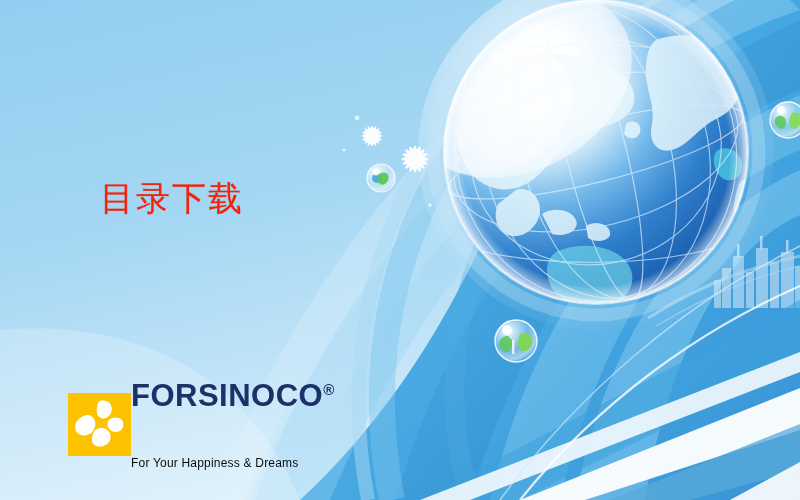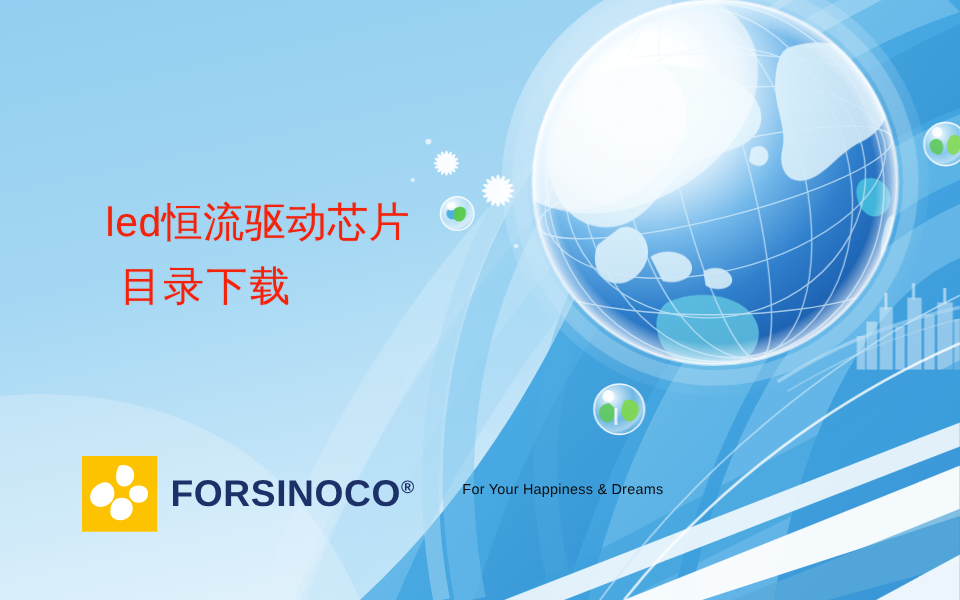--- a/index.html
+++ b/index.html
@@ -62,23 +62,22 @@
   }
   .logo-mark {
     position: relative;
     width: 63px;
     height: 63px;
     background: #fdc300;
     flex: 0 0 auto;
   }
   .logo-mark svg { display: block; }
   .logo-text {
-    margin-left: 11px;
     display: flex;
-    flex-direction: row;
+    flex-direction: column;
     justify-content: center;
     gap: 40px;
   }
   .logo-word {
     font-family: "Liberation Sans", "DejaVu Sans", sans-serif;
     font-weight: bold;
     font-size: 31px;
     letter-spacing: 0.5px;
     color: #1b3168;
     line-height: 1;
@@ -339,21 +338,20 @@
         <circle cx="357" cy="118" r="2.4"></circle>
         <circle cx="344" cy="150" r="1.6"></circle>
         <circle cx="430" cy="205" r="1.8"></circle>
       </g>
 
       <path d="M0,330 C120,320 240,360 300,500 L0,500 Z" fill="#ffffff" opacity="0.22"></path>
     </g>
   </svg>
 
   <div class="headline">
-    <span class="line l1">led恒流驱动芯片</span>
     <span class="line l2">目录下载</span>
   </div>
 
   <div class="logo">
     <div class="logo-mark">
       <svg width="63" height="63" viewBox="0 0 63 63" aria-hidden="true">
         <rect x="0" y="0" width="63" height="63" fill="#fdc300"></rect>
         <g fill="#ffffff">
 
           <path d="M33.5,7.5 C41,7 45,12 43.5,18.5 C42.4,23.4 37.6,26.4 33.6,25.2

